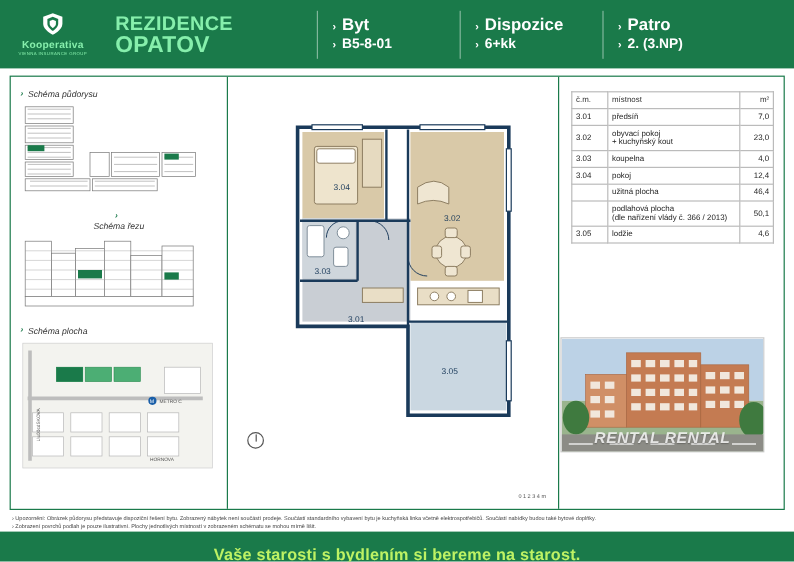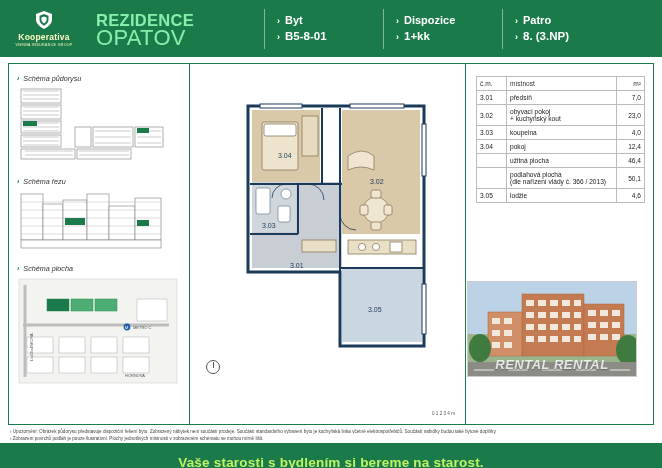--- a/index.html
+++ b/index.html
@@ -13,37 +13,37 @@
   .page { position: relative; width: 662px; height: 468px; background:#fff; }
 
   
   .header {
     position:absolute; left:0; top:0; width:662px; height:57px;
     background:#1a7a4a;
     display:flex; align-items:center;
   }
   .logo-block {
     width:88px; height:57px; display:flex; flex-direction:column;
-    align-items:center; justify-content:center; color:#fef9c3;
+    align-items:center; justify-content:center; color:#86efac;
   }
   .logo-mark { width:20px; height:20px; position:relative; margin-bottom:2px; }
   .logo-mark svg { display:block; }
   .logo-name { font-size:8.5px; font-weight:bold; letter-spacing:.2px; }
   .logo-sub { font-size:3.6px; letter-spacing:.35px; margin-top:1px; }
 
   .title-block { color:#86efac; margin-left:8px; width:168px; }
   .title-l1 { font-size:16.5px; font-weight:bold; letter-spacing:.3px; line-height:17px; }
-  .title-l2 { font-size:22px; font-weight:normal; letter-spacing:.3px; line-height:17px; }
+  .title-l2 { font-size:19px; font-weight:bold; letter-spacing:.3px; line-height:17px; }
 
   .hsep { width:1px; height:40px; background:rgba(255,255,255,.45); }
 
   .hfield { color:#fff; padding:0 0 0 12px; }
   .hrow { display:flex; align-items:baseline; font-size:11.5px; font-weight:bold; line-height:15px; }
   .chev { font-size:9px; margin-right:5px; font-weight:bold; }
-  .hfield .r1 { font-size:11px; }
+  .hfield .r1 { font-size:14px; }
   .hfield .r2 { font-size:11.5px; }
 
   
   .frame {
     position:absolute; left:8px; top:63px; width:646px; height:362px;
     border:1px solid #1a7a4a;
   }
   .vline { position:absolute; top:0; width:1px; height:100%; background:#1a7a4a; }
 
   
@@ -132,33 +132,33 @@
     </div>
 
     <div class="hsep"></div>
     <div class="hfield" style="width:118px;">
       <div class="hrow">
           <span class="chev">›</span>
           <span class="r1">Dispozice</span>
         </div>
       <div class="hrow">
           <span class="chev">›</span>
-          <span class="r2">1+kk</span>
+          <span class="r2">6+kk</span>
         </div>
     </div>
 
     <div class="hsep"></div>
     <div class="hfield" style="width:120px;">
       <div class="hrow">
           <span class="chev">›</span>
           <span class="r1">Patro</span>
         </div>
       <div class="hrow">
           <span class="chev">›</span>
-          <span class="r2">8. (3.NP)</span>
+          <span class="r2">2. (3.NP)</span>
         </div>
     </div>
   </div>
 
   <div class="frame">
     <div class="vline" style="left:180px;"></div>
     <div class="vline" style="left:456px;"></div>
 
     <div class="leftcol">
 
@@ -188,21 +188,21 @@
             <path d="M78 44 L114 44 M78 50 L114 50 M78 56 L114 56"></path>
             <path d="M120 44 L144 44 M120 50 L144 50 M120 56 L144 56"></path>
           </g>
           <g fill="#1a7a4a">
             <rect x="6" y="34" width="14" height="5"></rect>
             <rect x="120" y="41" width="12" height="5"></rect>
           </g>
         </svg>
       </div>
 
-      <div class="sect-title" style="margin-top:6px;">
+      <div class="sect-title" style="margin-top:6px;flex-direction:column;">
         <span class="c">›</span>
         <span>Schéma řezu</span>
       </div>
       <div class="thumb" style="height:68px;">
         <svg width="164" height="68" viewBox="0 0 164 68">
           <g stroke="#7a7a7a" stroke-width="0.6" fill="#ffffff">
             <rect x="4" y="4" width="22" height="46"></rect>
             <rect x="26" y="14" width="20" height="36"></rect>
             <rect x="46" y="10" width="24" height="40"></rect>
             <rect x="70" y="4" width="22" height="46"></rect>

